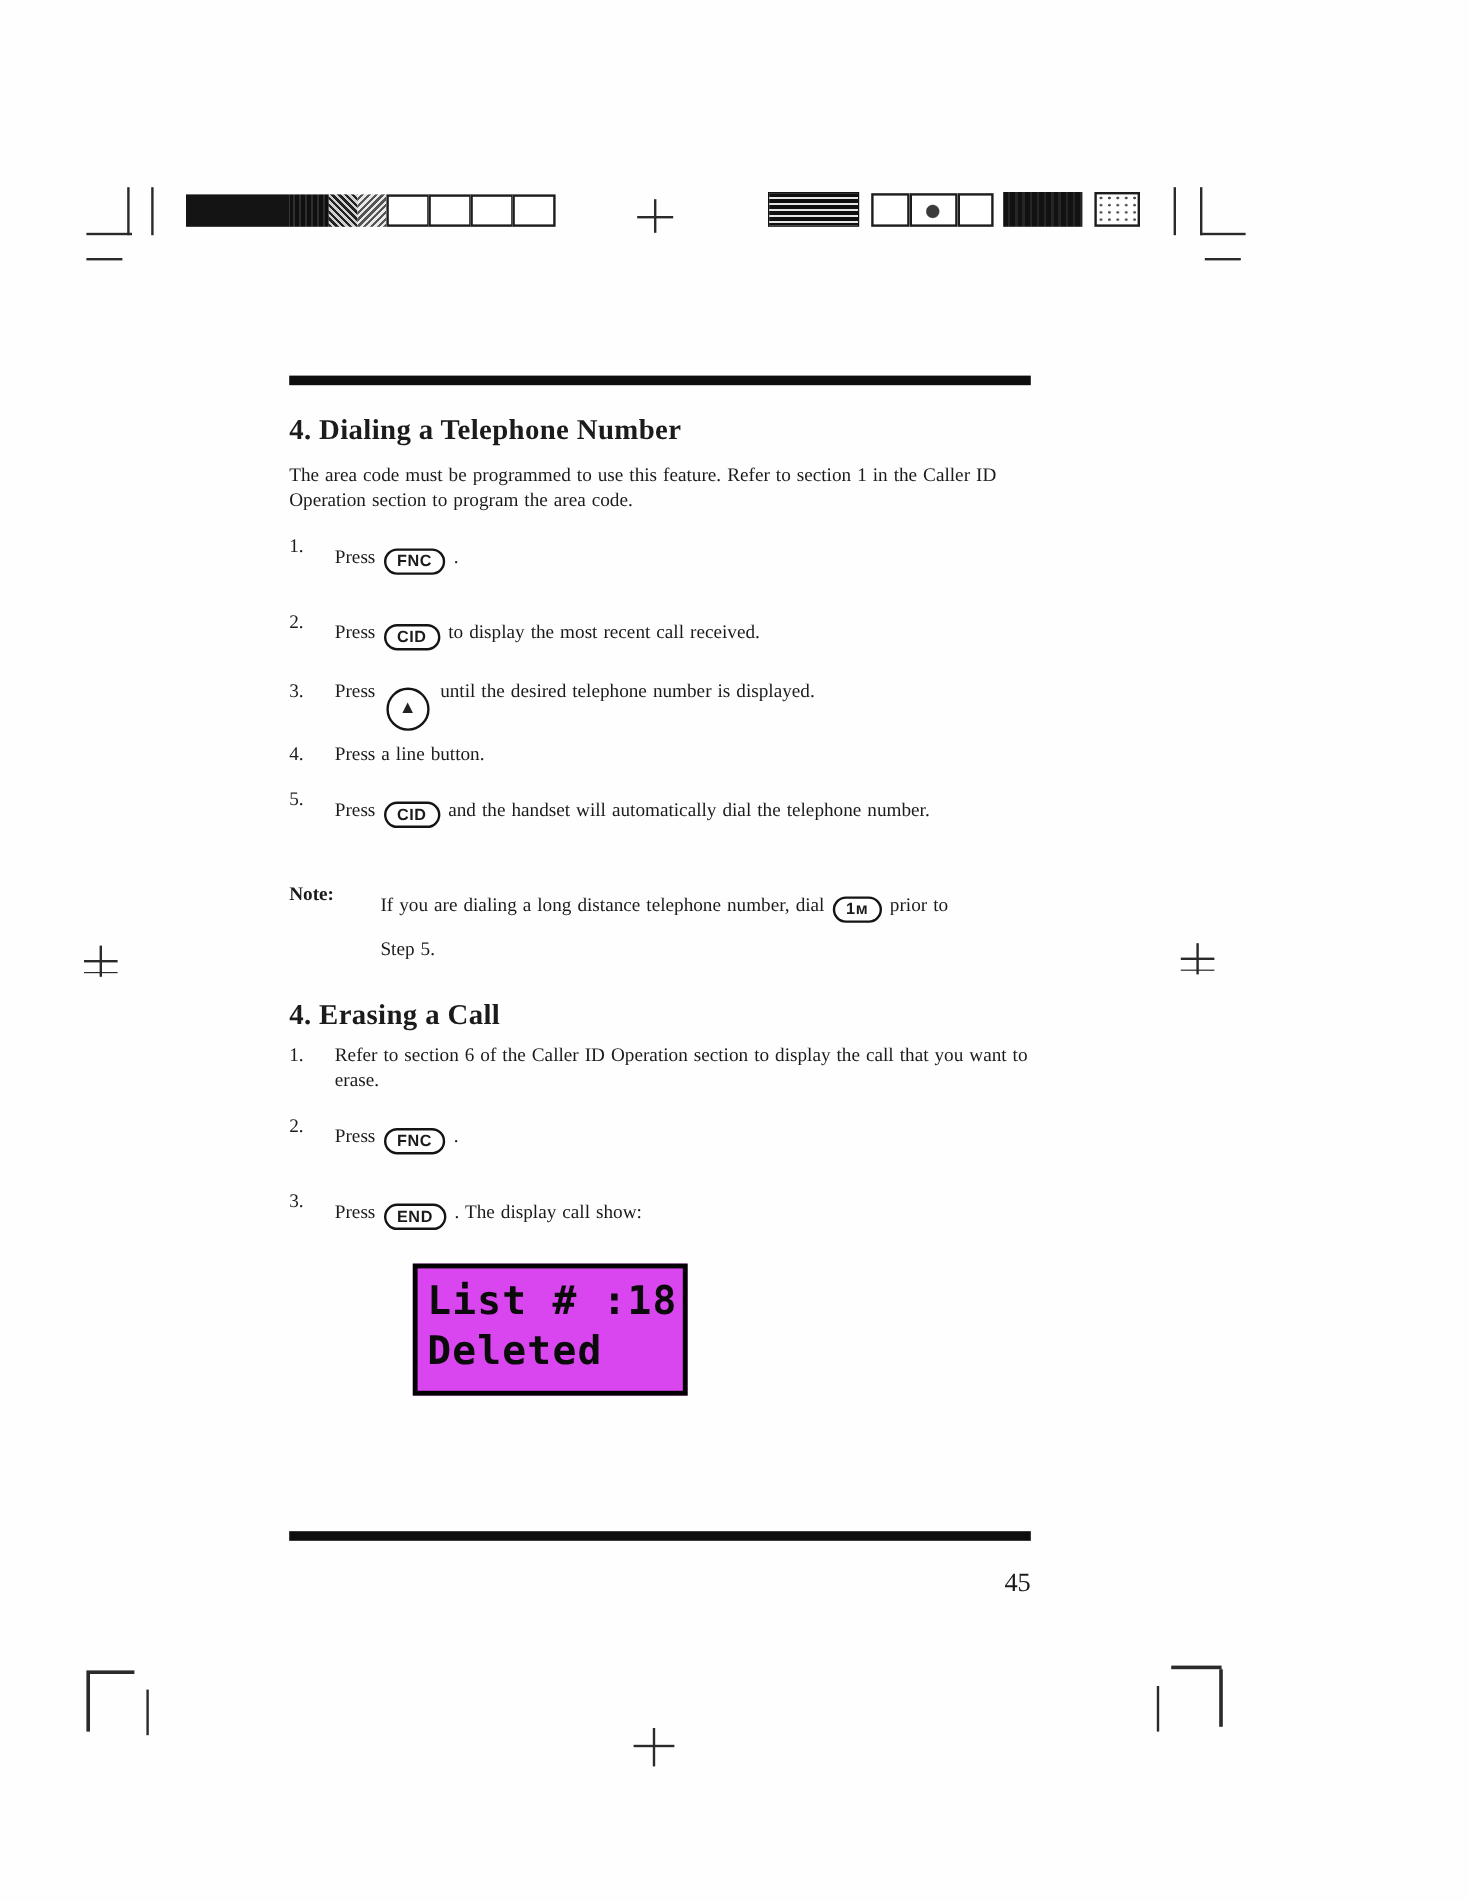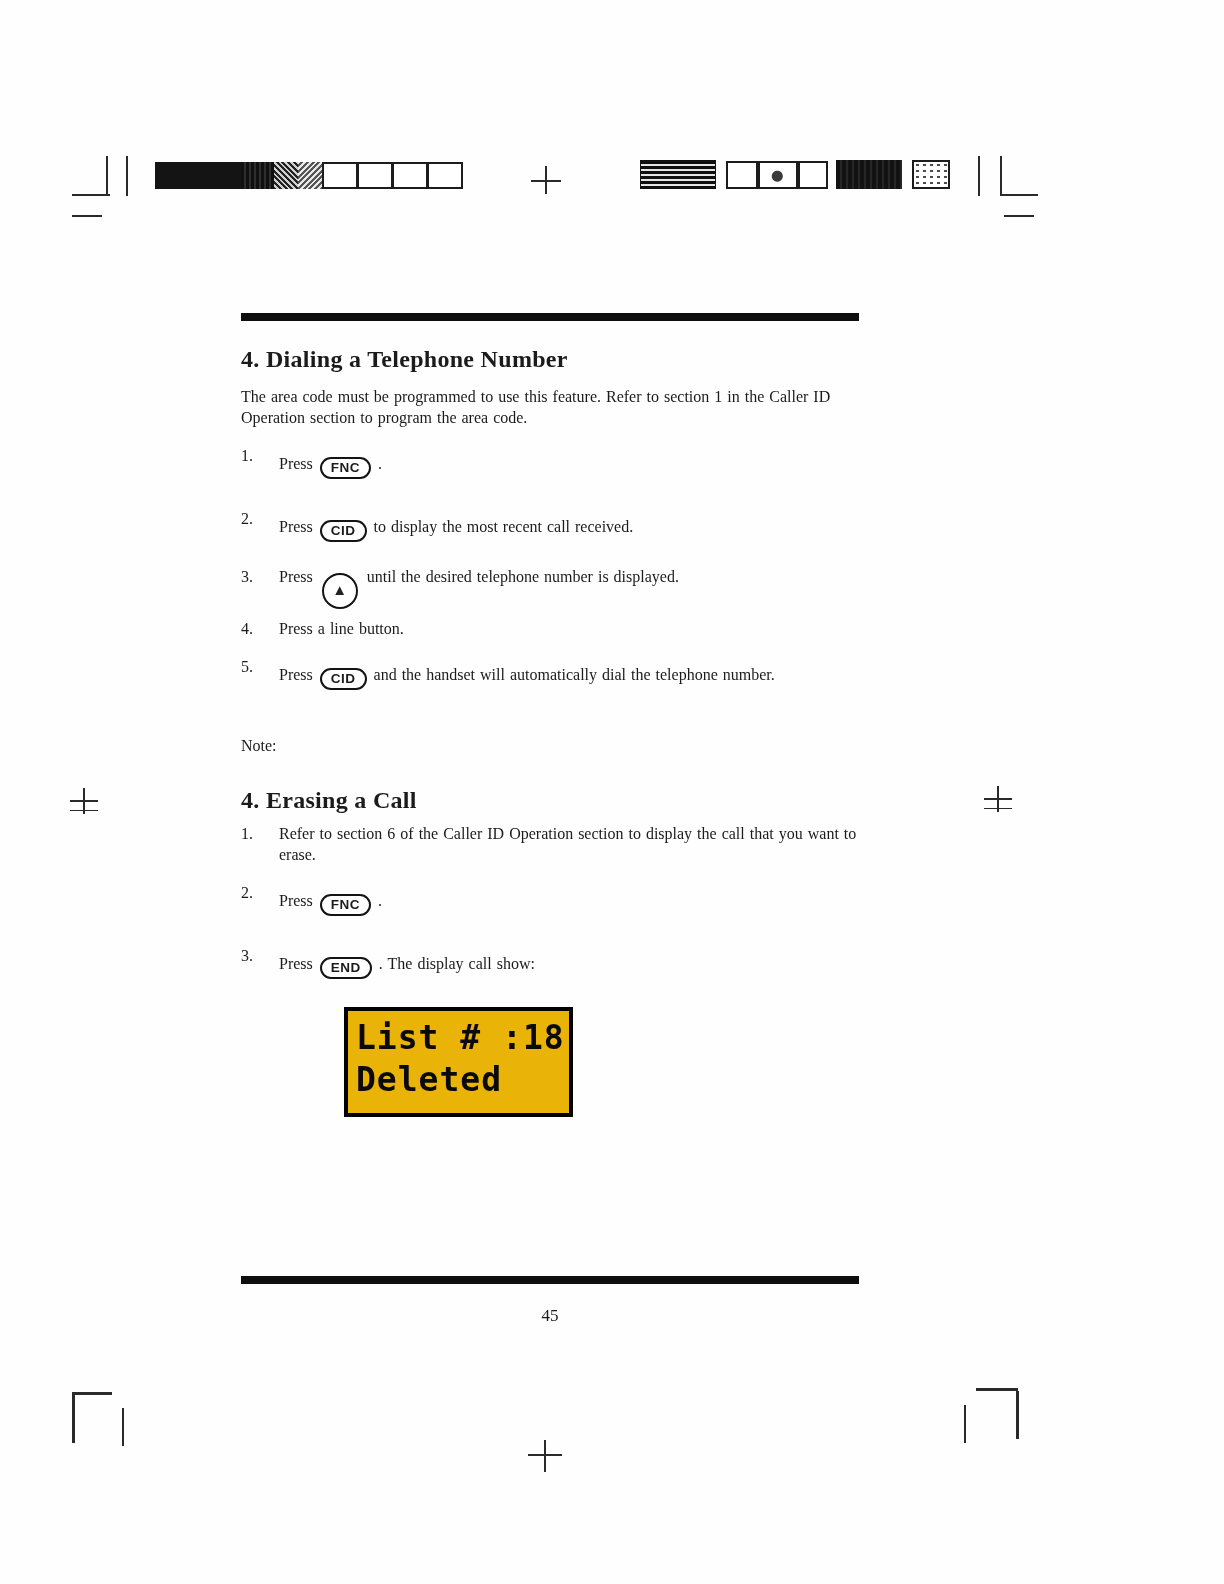--- a/index.html
+++ b/index.html
@@ -31,31 +31,31 @@
     background:#fff;
   }
   .circle-btn {
     display:inline-flex; width:36px; height:36px; border:2px solid #141414;
     border-radius:50%; align-items:center; justify-content:center;
     font-size:15px; color:#222; vertical-align:-13px; margin:0 9px; background:#fff;
   }
   .step-tall { margin-top:12px; }
   .step-close { margin-top:9px; }
   .note { display:flex; font-size:16px; line-height:22px; margin-top:33px; word-spacing:1px; }
-  .note .label { width:76px; flex:none; }
+  .note .label { width:76px; flex:none;font-weight:bold; }
   .lcd {
     display:inline-block; margin:16px 0 0 103px; width:229px;
-    border:4px solid #000; background:#eab308; padding:6px 8px 12px 8px;
+    border:4px solid #000; background:#d946ef; padding:6px 8px 12px 8px;
   }
   .lcd .line {
     font:bold 33px "DejaVu Sans Mono", monospace; line-height:42px;
     letter-spacing:1px; white-space:pre; color:#0a0a0a;
   }
   .bottom-rule { position:absolute; left:241px; top:1276px; width:618px; height:8px; background:#0e0e0e; }
-  .page-number { position:absolute; left:241px; top:1306px; width:618px; text-align:center; font-size:17px; }
+  .page-number { position:absolute; left:241px; top:1306px; width:618px; text-align:right; font-size:22px; }
 </style>
 </head>
 <body>
 
 <div class="page">
 
   <div>
 
     <div class="mk" style="left:72px;top:194px;width:38px;height:2px;"></div>
     <div class="mk" style="left:72px;top:215px;width:30px;height:2px;"></div>
@@ -143,20 +143,24 @@
 
     <div class="step">
       <span class="num">5.</span>
       <span class="body">
         <span>Press</span><span class="pill">CID</span><span>and the handset will automatically dial the telephone number.</span>
       </span>
     </div>
 
     <div class="note">
       <span class="label">Note:</span>
+      <span class="body">
+        <span>If you are dialing a long distance telephone number, dial</span><span class="pill">1ᴍ</span><span>prior to</span>
+        <div>Step 5.</div>
+      </span>
     </div>
 
     <h2 class="sec sec2">4.  Erasing a Call</h2>
 
     <div class="step step-close">
       <span class="num">1.</span>
       <span class="body">Refer to section 6 of the Caller ID Operation section to display the call that you want to erase.</span>
     </div>
 
     <div class="step">

